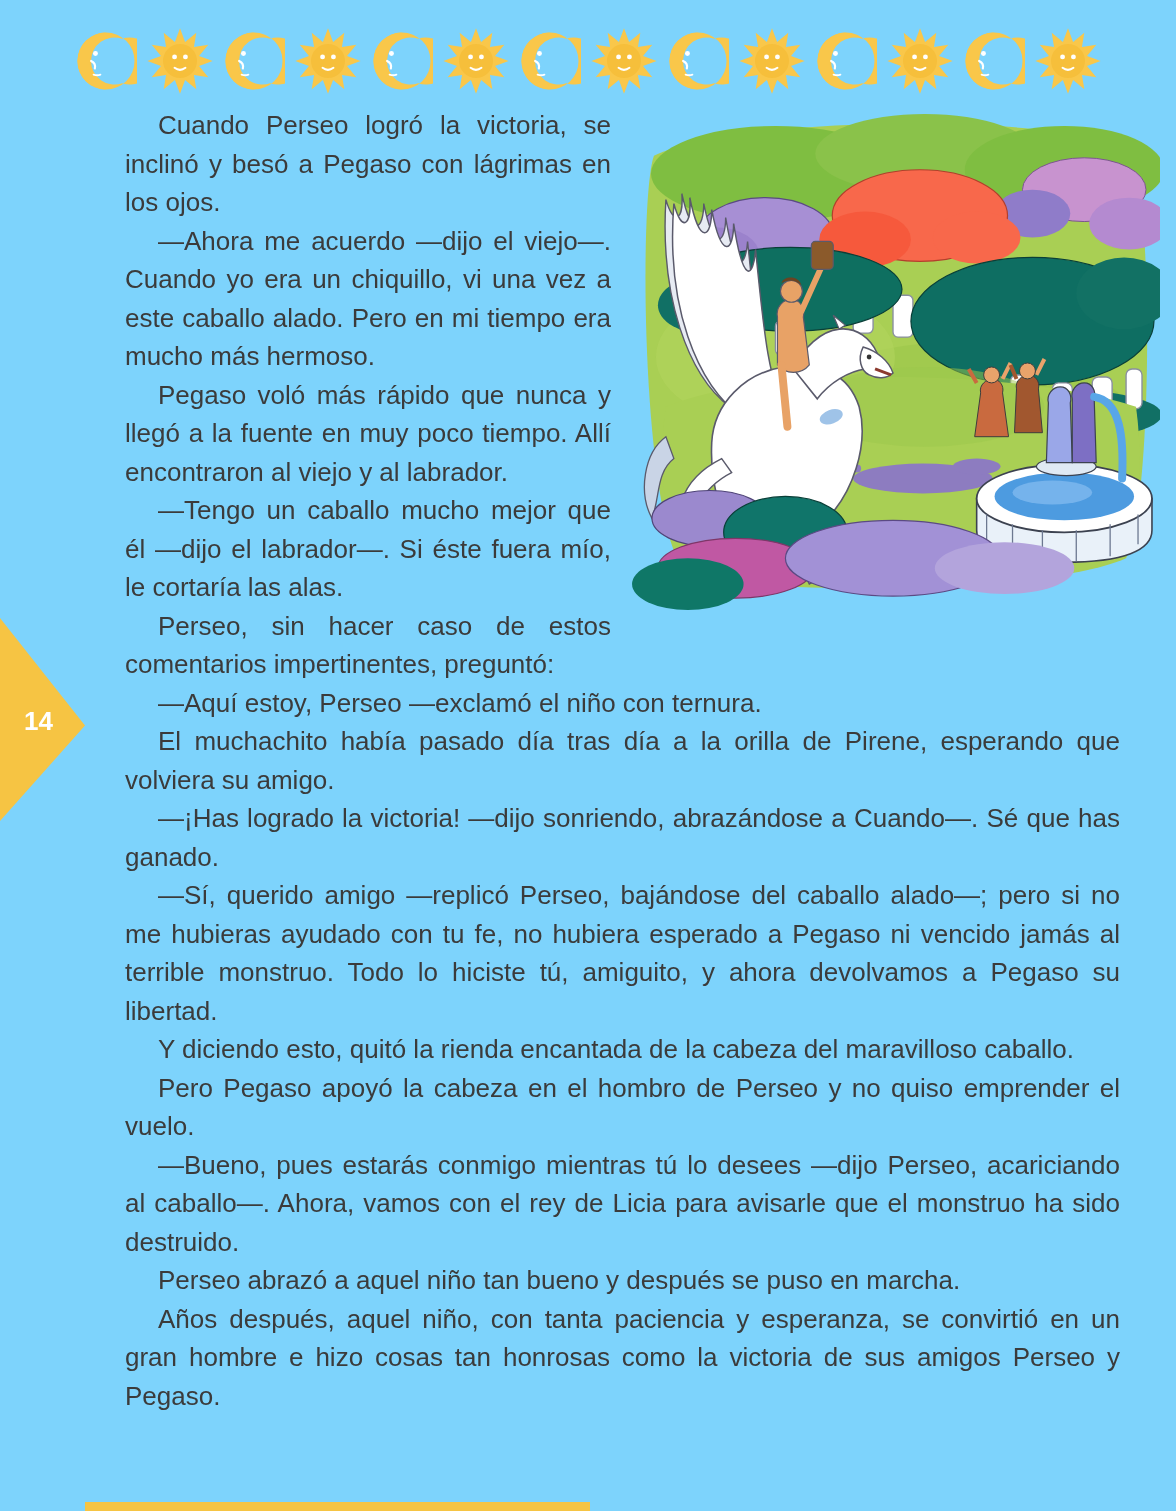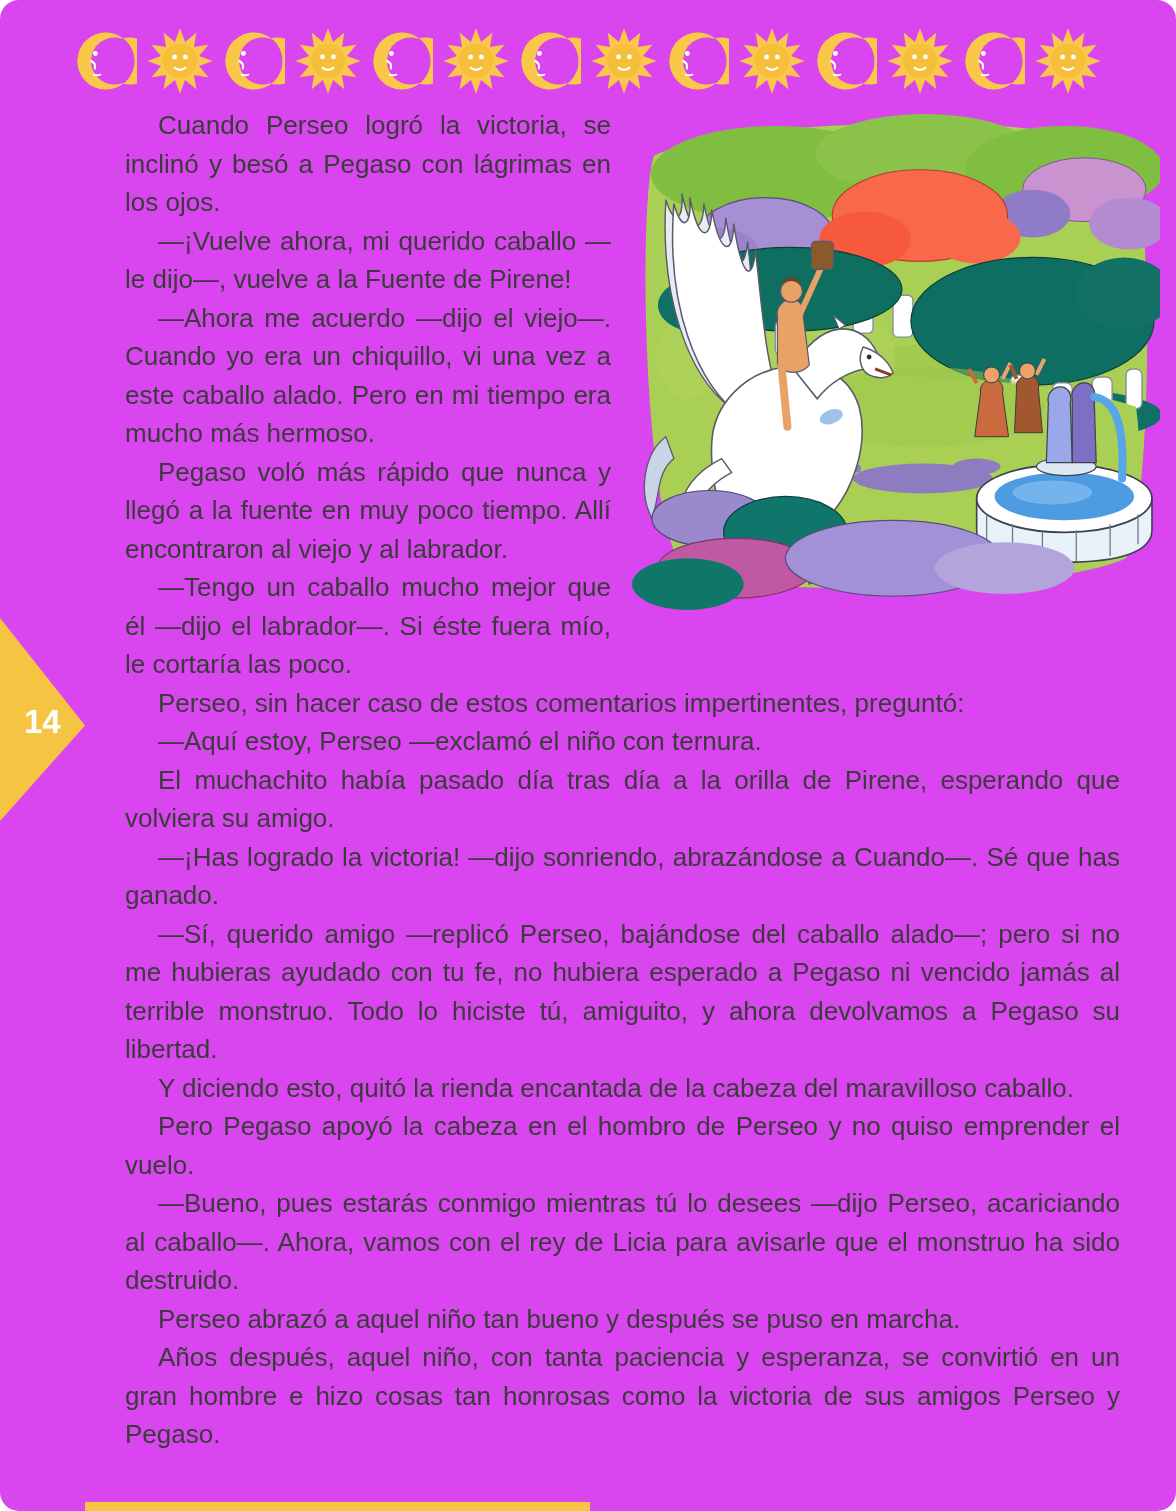--- a/index.html
+++ b/index.html
@@ -1,22 +1,21 @@
 <!DOCTYPE html>
 <html><head>
 <meta charset="utf-8">
 <style>
   html,body{margin:0;padding:0;background:#ffffff;}
   .page{
     position:relative;
     width:1176px;height:1511px;
-    background:#d946ef;
+    background:#7dd3fc;
     overflow:hidden;
     font-family:"Liberation Sans", sans-serif;
-    border-radius:19px;
   }
   
   .ornament-row{
     position:absolute;top:24px;left:0;right:0;
     display:flex;justify-content:center;align-items:center;gap:9px;
   }
   .orn{display:block;}
   .orn.moon{width:62px;height:74px;}
   .orn.sun{width:68px;height:74px;}
   
@@ -34,21 +33,21 @@
   .illustration-float svg{display:block;width:100%;height:100%;}
   
   .page-tab{
     position:absolute;left:0;top:618px;
     width:85px;height:203px;
     background:#f6c443;
     clip-path:polygon(0 0, 100% 53%, 0 100%);
   }
   .page-tab .num{
     position:absolute;left:24px;top:86px;
-    color:#ffffff;font-weight:bold;font-size:33px;line-height:35px;
+    color:#ffffff;font-weight:bold;font-size:26px;line-height:35px;
   }
   
   .bottom-bar{
     position:absolute;left:85px;bottom:0;
     width:505px;height:9px;
     background:#f6c443;
   }
   .defs-hidden{position:absolute;width:0;height:0;overflow:hidden;}
 </style>
 </head>
@@ -249,24 +248,23 @@
           <ellipse cx="160" cy="426" rx="62" ry="36" fill="#10756a" stroke="#093f38" stroke-width="1.2"></ellipse>
           <ellipse cx="110" cy="462" rx="78" ry="30" fill="#c058a3" stroke="#7e3668" stroke-width="1.2"></ellipse>
           <ellipse cx="62" cy="478" rx="56" ry="26" fill="#0f7767"></ellipse>
           <ellipse cx="268" cy="452" rx="108" ry="38" fill="#a291d6" stroke="#5b4a84" stroke-width="1.2"></ellipse>
           <ellipse cx="380" cy="462" rx="70" ry="26" fill="#b3a4dc"></ellipse>
         </g>
       </svg>
     </div>
 
   <p>Cuando Perseo logró la victoria, se inclinó y besó a Pegaso con lágrimas en los ojos.</p>
-      <p>—¡Vuelve ahora, mi querido caballo —le dijo—, vuelve a la Fuente de Pirene!</p>
       <p>—Ahora me acuerdo —dijo el viejo—. Cuando yo era un chiquillo, vi una vez a este caballo alado. Pero en mi tiempo era mucho más hermoso.</p>
       <p>Pegaso voló más rápido que nunca y llegó a la fuente en muy poco tiempo. Allí encontraron al viejo y al labrador.</p>
-      <p>—Tengo un caballo mucho mejor que él —dijo el labrador—. Si éste fuera mío, le cortaría las poco.</p>
+      <p>—Tengo un caballo mucho mejor que él —dijo el labrador—. Si éste fuera mío, le cortaría las alas.</p>
       <p>Perseo, sin hacer caso de estos comentarios impertinentes, preguntó:</p>
       <p>—Aquí estoy, Perseo —exclamó el niño con ternura.</p>
       <p>El muchachito había pasado día tras día a la orilla de Pirene, esperando que volviera su amigo.</p>
       <p>—¡Has logrado la victoria! —dijo sonriendo, abrazándose a Cuando—. Sé que has ganado.</p>
       <p>—Sí, querido amigo —replicó Perseo, bajándose del caballo alado—; pero si no me hubieras ayudado con tu fe, no hubiera esperado a Pegaso ni vencido jamás al terrible monstruo. Todo lo hiciste tú, amiguito, y ahora devolvamos a Pegaso su libertad.</p>
       <p>Y diciendo esto, quitó la rienda encantada de la cabeza del maravilloso caballo.</p>
       <p>Pero Pegaso apoyó la cabeza en el hombro de Perseo y no quiso emprender el vuelo.</p>
       <p>—Bueno, pues estarás conmigo mientras tú lo desees —dijo Perseo, acariciando al caballo—. Ahora, vamos con el rey de Licia para avisarle que el monstruo ha sido destruido.</p>
       <p>Perseo abrazó a aquel niño tan bueno y después se puso en marcha.</p>
       <p>Años después, aquel niño, con tanta paciencia y esperanza, se convirtió en un gran hombre e hizo cosas tan honrosas como la victoria de sus amigos Perseo y Pegaso.</p>

